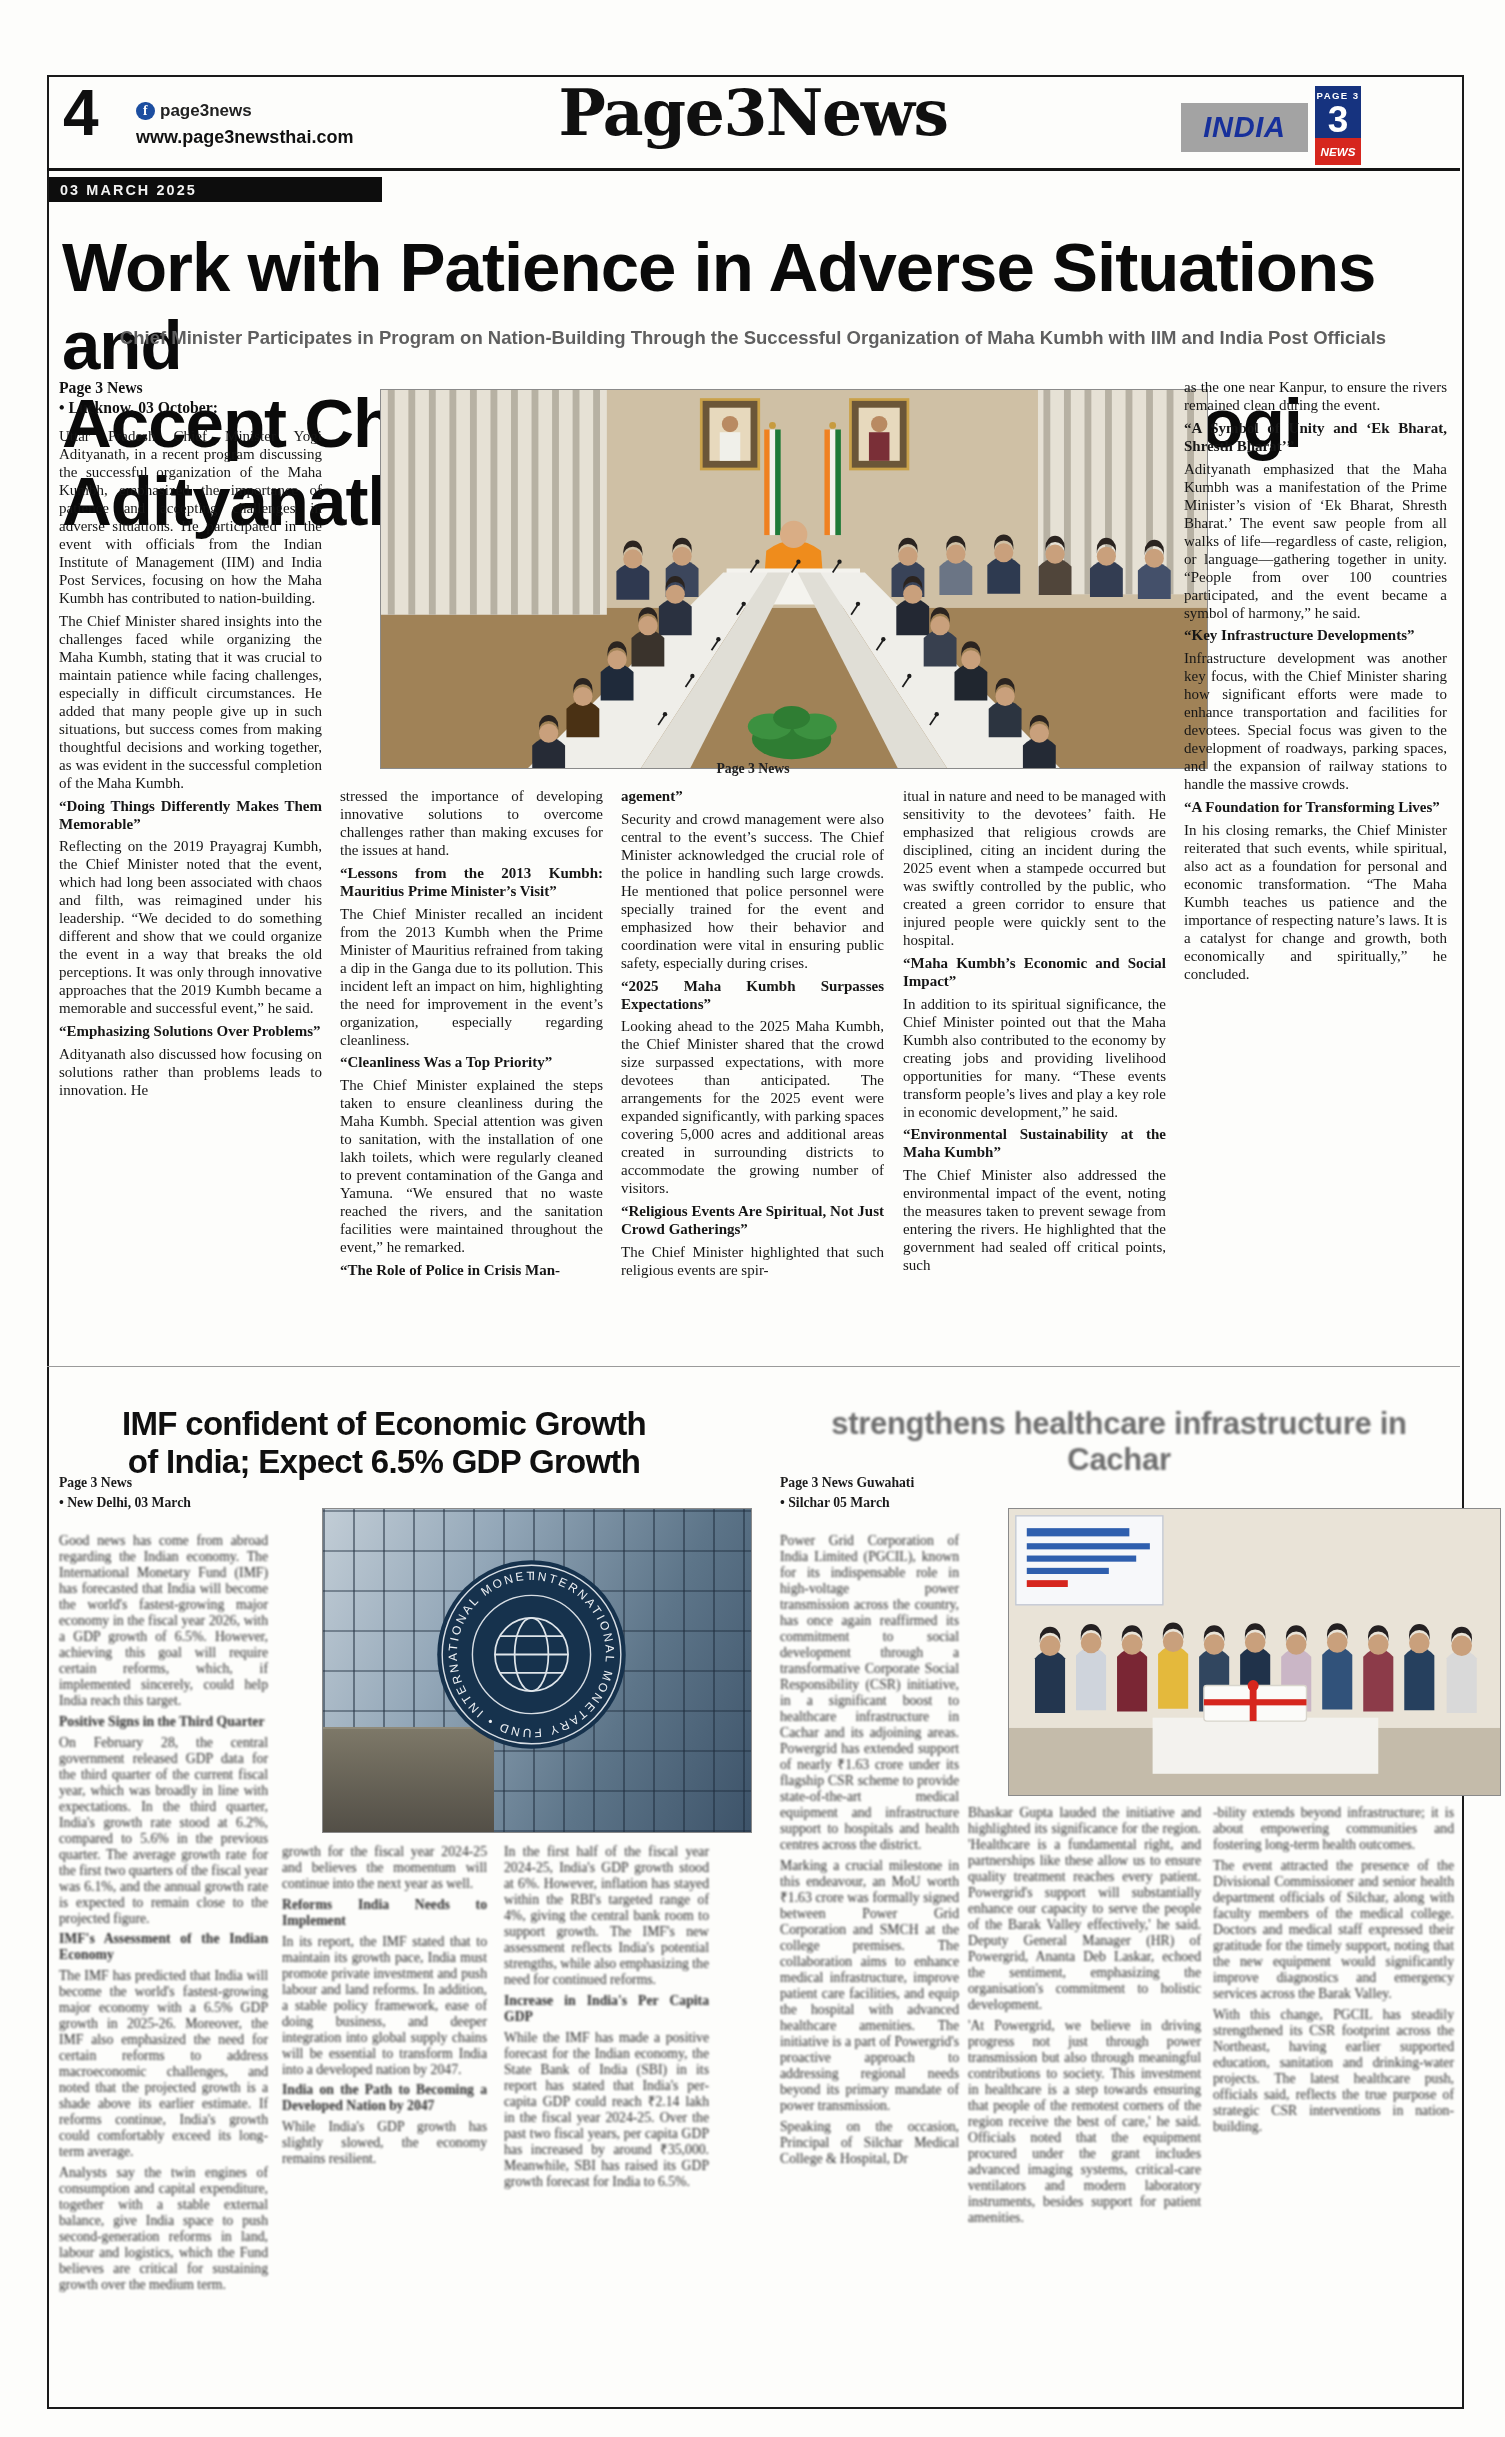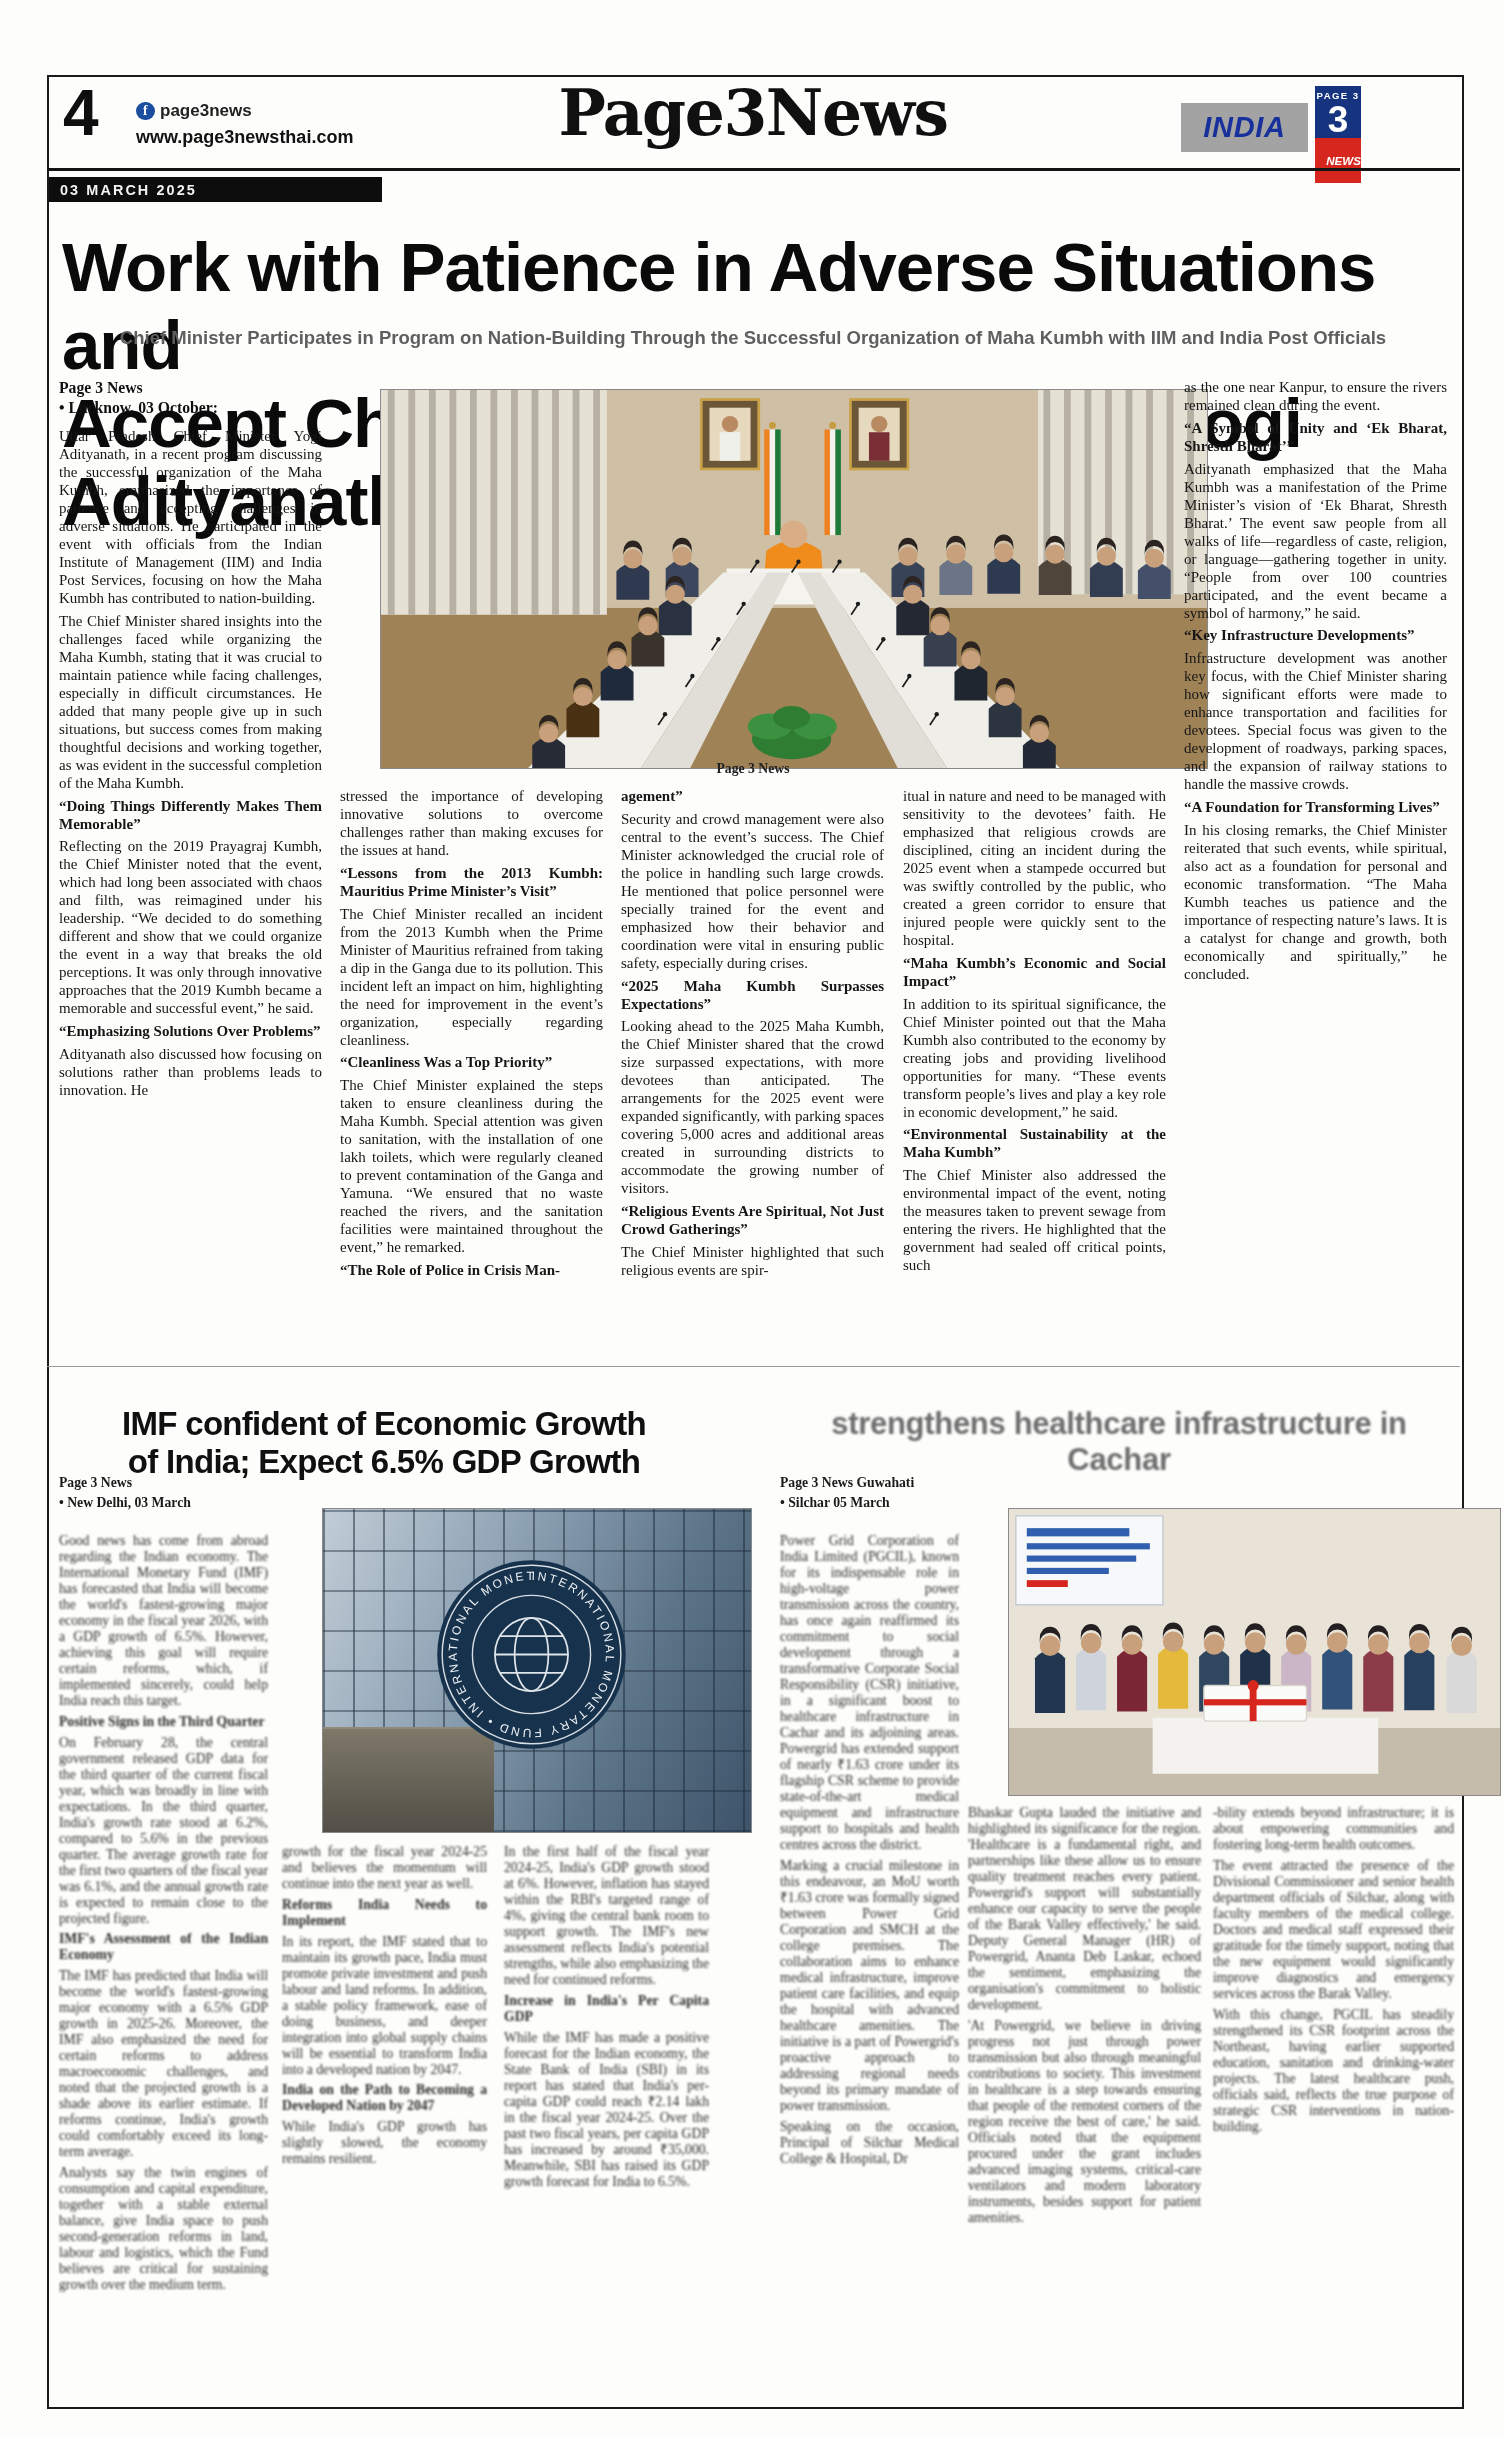--- a/index.html
+++ b/index.html
@@ -16,21 +16,21 @@
   .fb-icon{display:inline-flex;width:18.5px;height:18.5px;border-radius:50%;background:#1c4ea0;color:#fff;
            align-items:center;justify-content:center;font-family:"Liberation Serif",serif;font-weight:bold;font-size:13.7px;}
   .site{left:136px;top:127px;font-size:18px;font-weight:bold;color:#111;}
   .masthead{left:48px;top:79px;width:1410px;text-align:center;font-family:"DejaVu Serif",serif;
             font-weight:bold;font-size:63px;letter-spacing:-1.4px;color:#101010;line-height:1.1;}
   .india-box{left:1181px;top:103px;width:127px;height:49px;background:#a3a3a3;color:#17309b;
              font-size:29px;font-weight:bold;font-style:italic;display:flex;align-items:center;justify-content:center;letter-spacing:0.7px;}
   .logo3{left:1315px;top:86px;width:46px;height:75px;background:#16337f;display:flex;flex-direction:column;align-items:center;color:#fff;}
   .logo-top{font-size:9.6px;font-weight:bold;letter-spacing:1.4px;margin-top:4.1px;}
   .logo-num{font-size:37px;font-weight:bold;line-height:1;}
-  .logo-news{background:#d6261e;color:#fff;font-size:11.6px;font-weight:bold;font-style:italic;width:100%;text-align:right;padding:16px 0;margin-top:auto;}
+  .logo-news{background:#d6261e;color:#fff;font-size:11.6px;font-weight:bold;font-style:italic;width:100%;text-align:center;padding:7px 0;margin-top:auto;}
   .datebar{left:49px;top:177px;width:322px;height:25px;background:#0d0d0d;color:#f2f2f2;display:flex;align-items:center;
            padding-left:11px;font-size:14.4px;font-weight:bold;letter-spacing:2.1px;filter:blur(0.7px);}
 
   
   .headline{left:62px;top:193px;width:1382px;text-align:left;font-size:69px;font-weight:800;
             letter-spacing:-1px;line-height:1.13;color:#0a0a0a;margin-top:36px;}
   .headline span{display:block;}
   .deck{left:96px;top:327px;width:1314px;text-align:center;font-size:18.5px;font-weight:bold;color:#5f5f5f;filter:blur(0.4px);}
 
   

